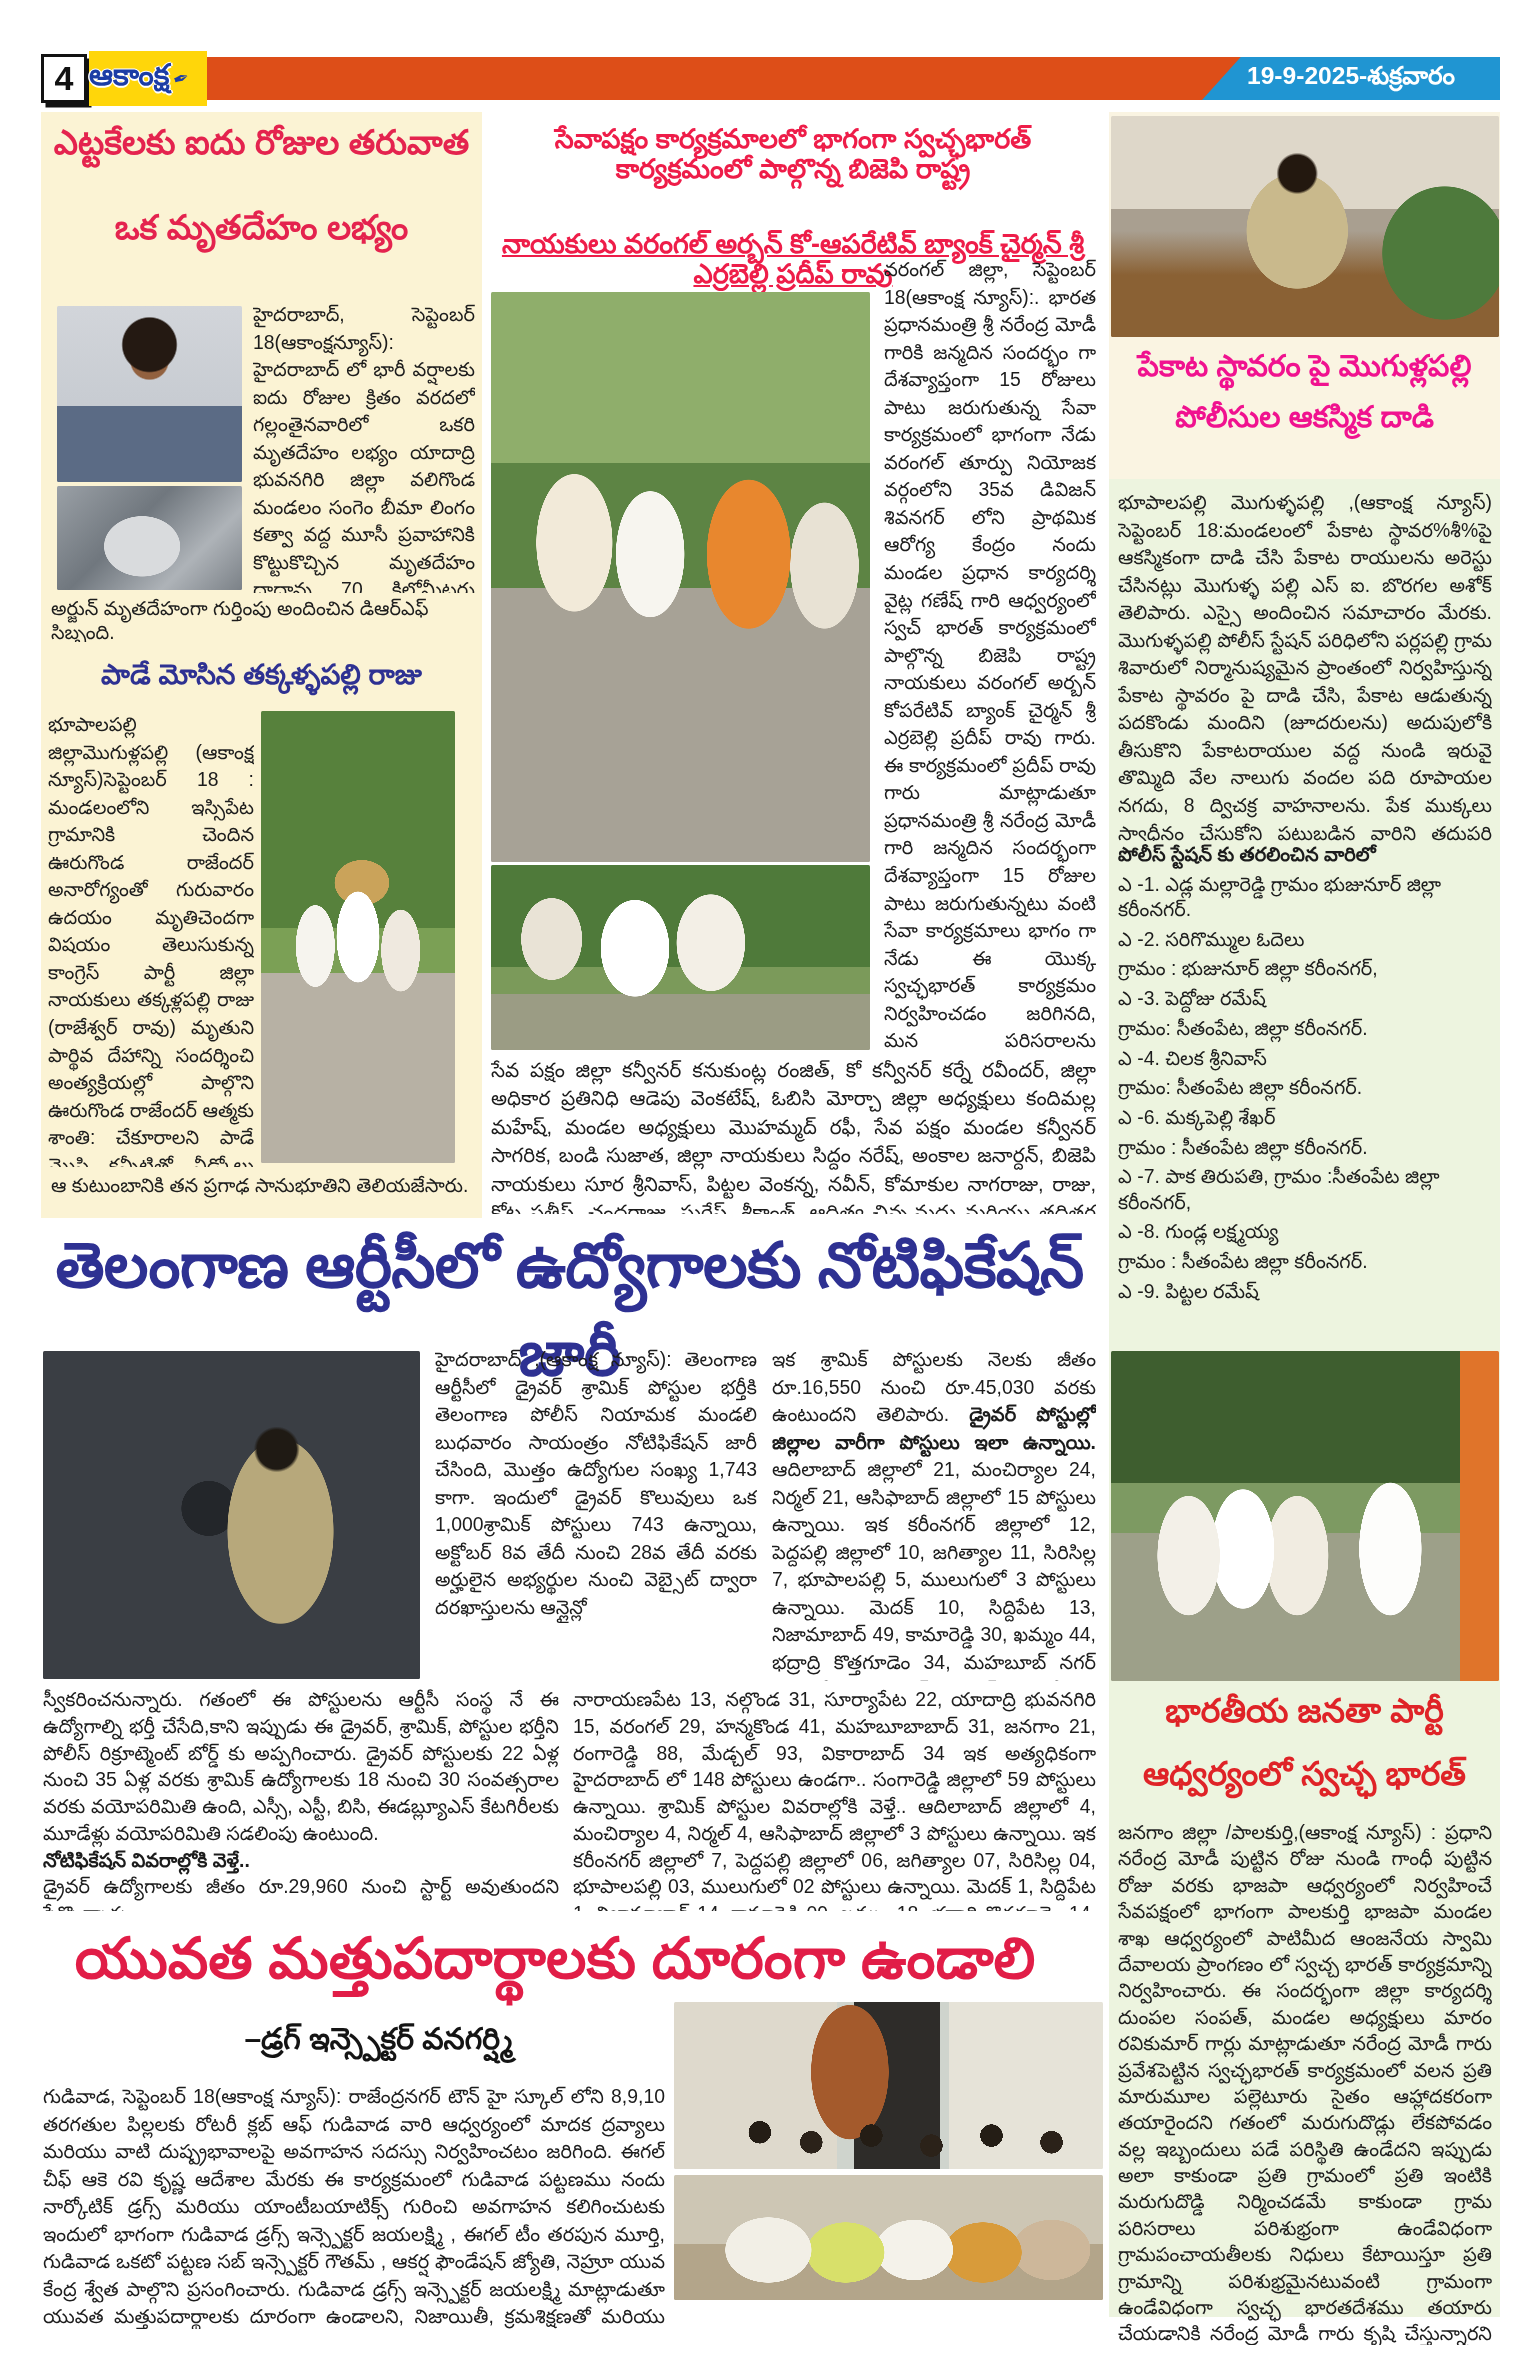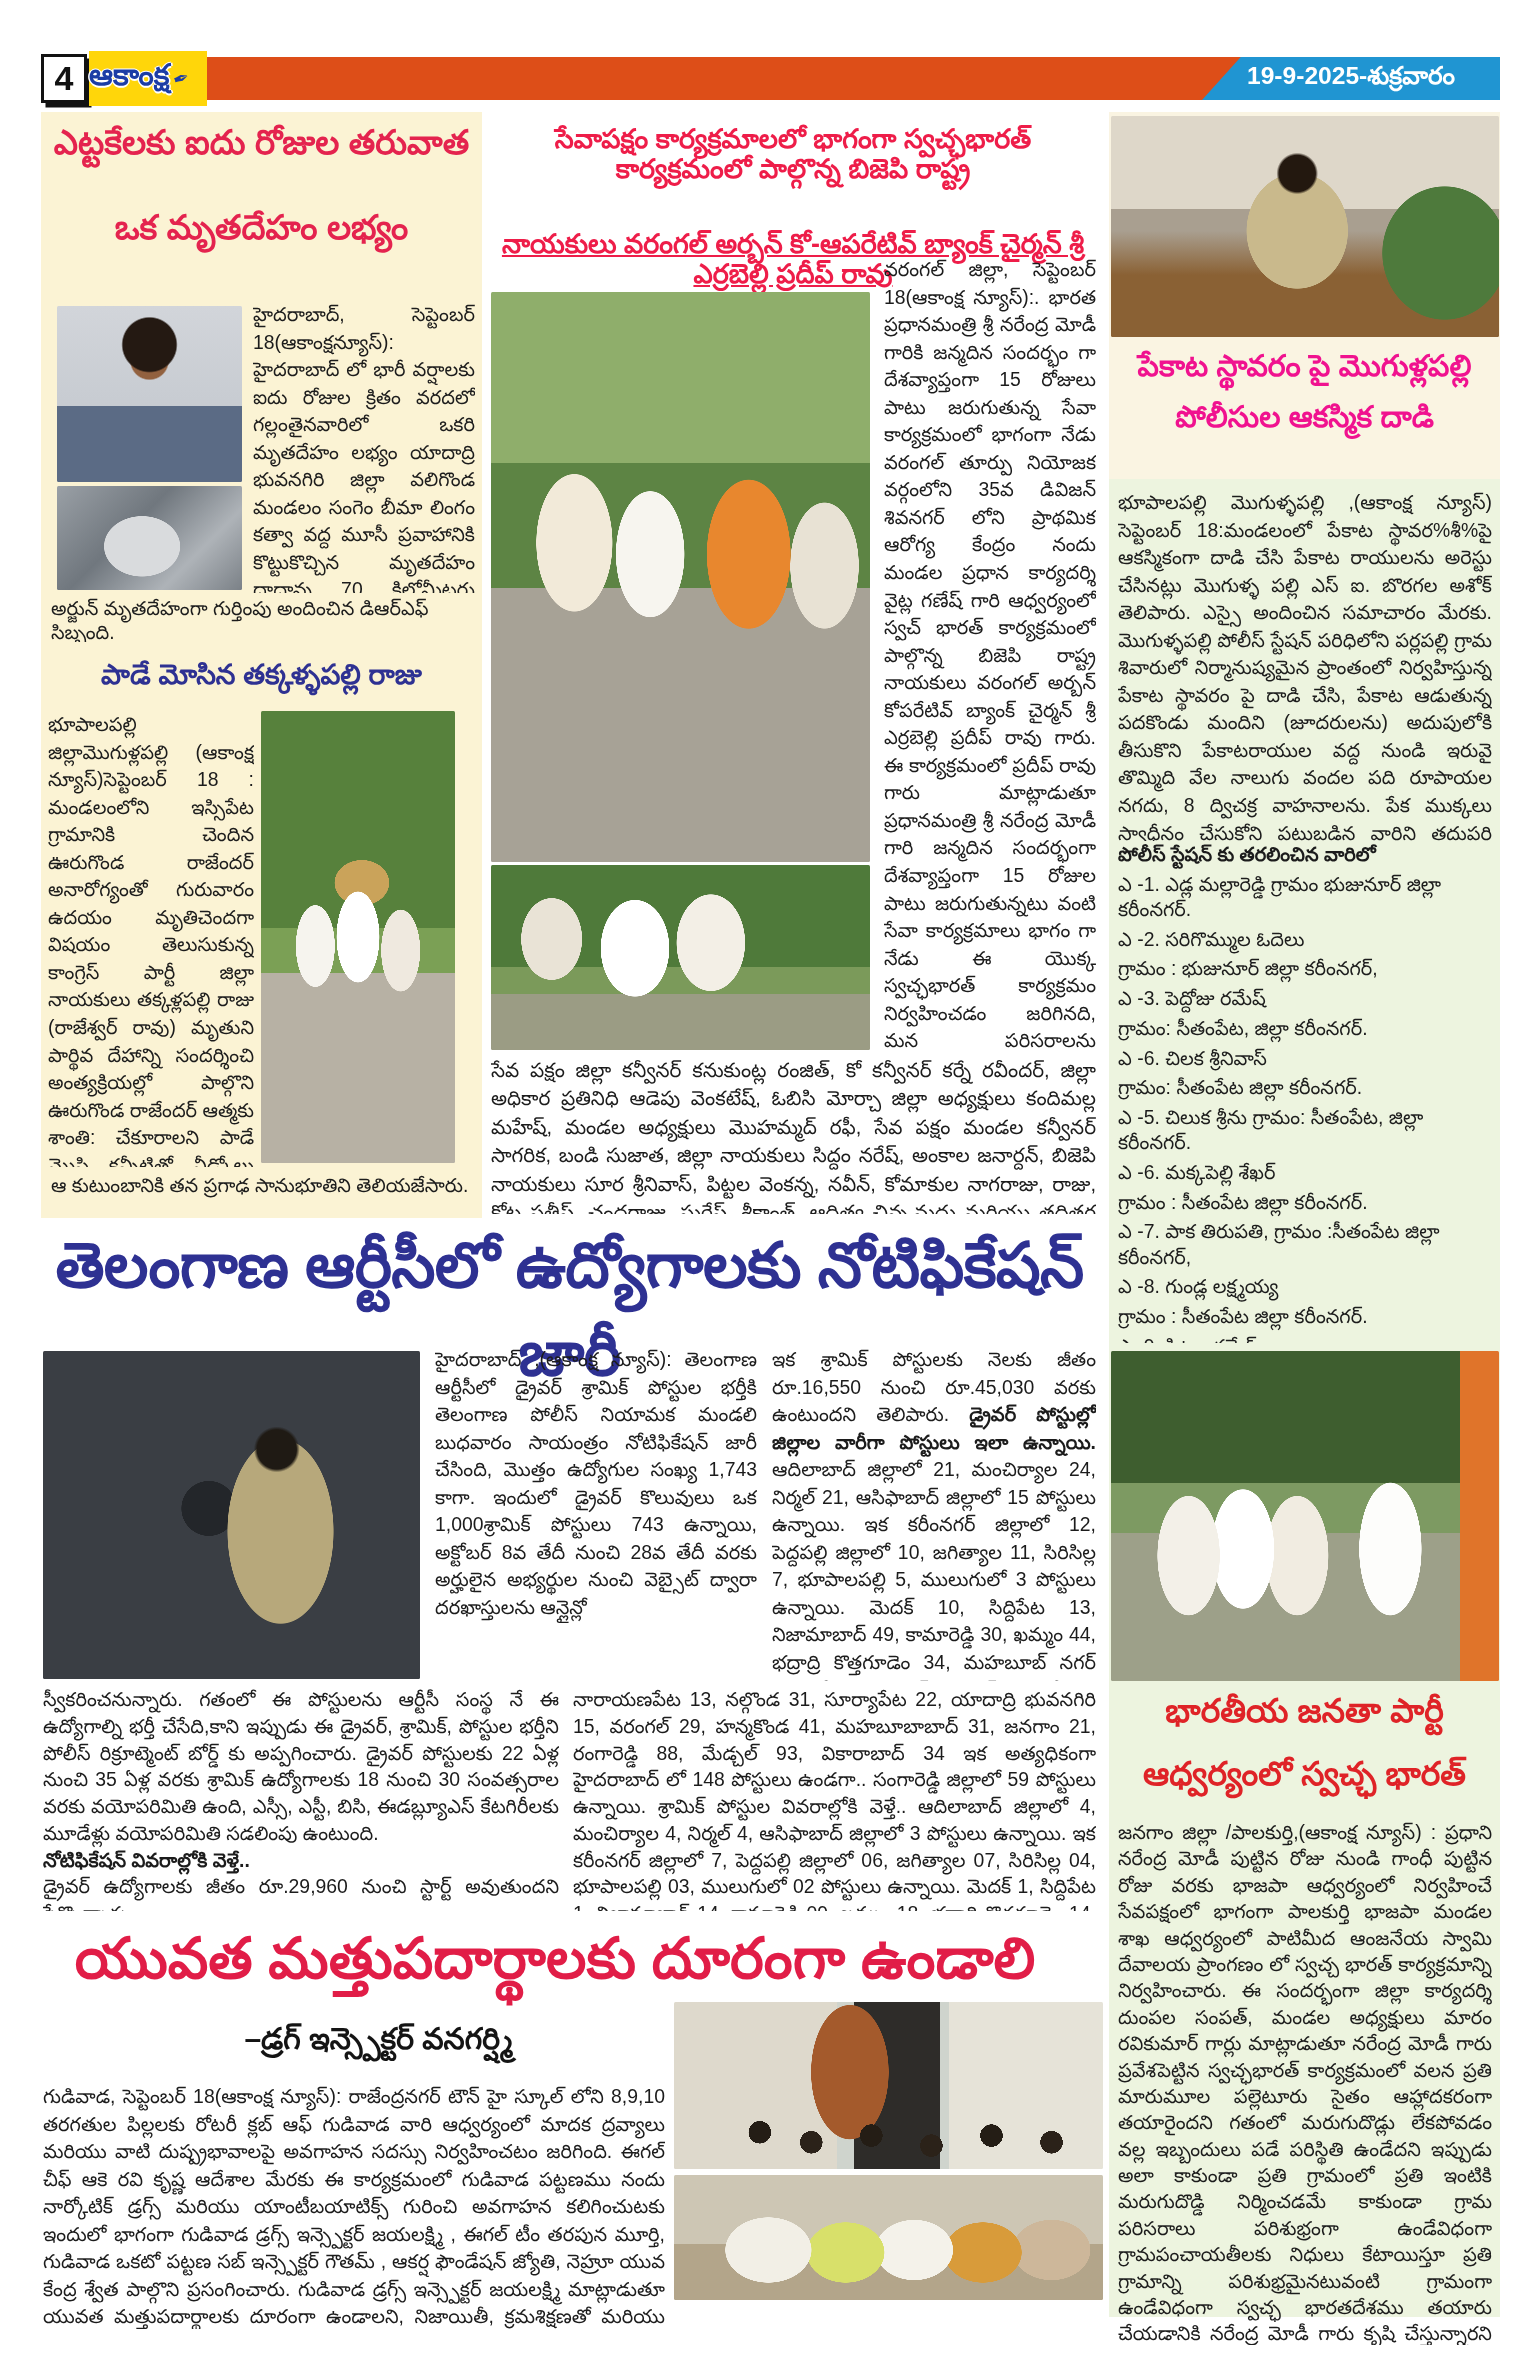--- a/index.html
+++ b/index.html
@@ -194,23 +194,22 @@
     <span style="display:block" class="l2">పోలీసుల ఆకస్మిక దాడి</span>
   </div>
   <div class="bodytxt" id="pkbody">భూపాలపల్లి మొగుళ్ళపల్లి ,(ఆకాంక్ష న్యూస్) సెప్టెంబర్ 18:మండలంలో పేకాట స్థావర%శీ%పై ఆకస్మికంగా దాడి చేసి పేకాట రాయులను అరెస్టు చేసినట్లు మొగుళ్ళ పల్లి ఎస్ ఐ. బొరగల అశోక్ తెలిపారు. ఎస్సై అందించిన సమాచారం మేరకు. మొగుళ్ళపల్లి పోలీస్ స్టేషన్ పరిధిలోని పర్లపల్లి గ్రామ శివారులో నిర్మానుష్యమైన ప్రాంతంలో నిర్వహిస్తున్న పేకాట స్థావరం పై దాడి చేసి, పేకాట ఆడుతున్న పదకొండు మందిని (జూదరులను) అదుపులోకి తీసుకొని పేకాటరాయుల వద్ద నుండి ఇరువై తొమ్మిది వేల నాలుగు వందల పది రూపాయల నగదు, 8 ద్విచక్ర వాహనాలను. పేక ముక్కలు స్వాధీనం చేసుకోని పట్టుబడిన వారిని తదుపరి విచారణ నిమిత్తం మొగుళ్ళ పల్లి పోలీస్ స్టేషన్ తరలించి కేసు నమోదు చేయడం జరిగిందని</div>
   <div class="abs" id="pklist">
     <div class="li boldline">పోలీస్ స్టేషన్ కు తరలించిన వారిలో</div>
     <div class="li">ఎ -1. ఎడ్ల మల్లారెడ్డి గ్రామం భుజునూర్ జిల్లా కరీంనగర్.</div>
     <div class="li">ఎ -2. సరిగొమ్ముల ఓదెలు</div>
     <div class="li">గ్రామం : భుజునూర్ జిల్లా కరీంనగర్,</div>
     <div class="li">ఎ -3. పెద్దోజు రమేష్</div>
     <div class="li">గ్రామం: సీతంపేట, జిల్లా కరీంనగర్.</div>
-    <div class="li">ఎ -6. చిలక శ్రీనివాస్</div>
+    <div class="li">ఎ -4. చిలక శ్రీనివాస్</div>
     <div class="li">గ్రామం: సీతంపేట జిల్లా కరీంనగర్.</div>
-    <div class="li">ఎ -5. చిలుక శ్రీను  గ్రామం: సీతంపేట,  జిల్లా కరీంనగర్.</div>
     <div class="li">ఎ -6. మక్కపెల్లి శేఖర్</div>
     <div class="li">గ్రామం : సీతంపేట జిల్లా కరీంనగర్.</div>
     <div class="li">ఎ -7. పాక తిరుపతి, గ్రామం :సీతంపేట జిల్లా కరీంనగర్,</div>
     <div class="li">ఎ -8. గుండ్ల లక్ష్మయ్య</div>
     <div class="li">గ్రామం : సీతంపేట జిల్లా కరీంనగర్.</div>
     <div class="li">ఎ -9. పిట్టల రమేష్</div>
 
   </div>
   <div class="photo" id="rbjp"></div>
   <div class="hl" id="bjh">

